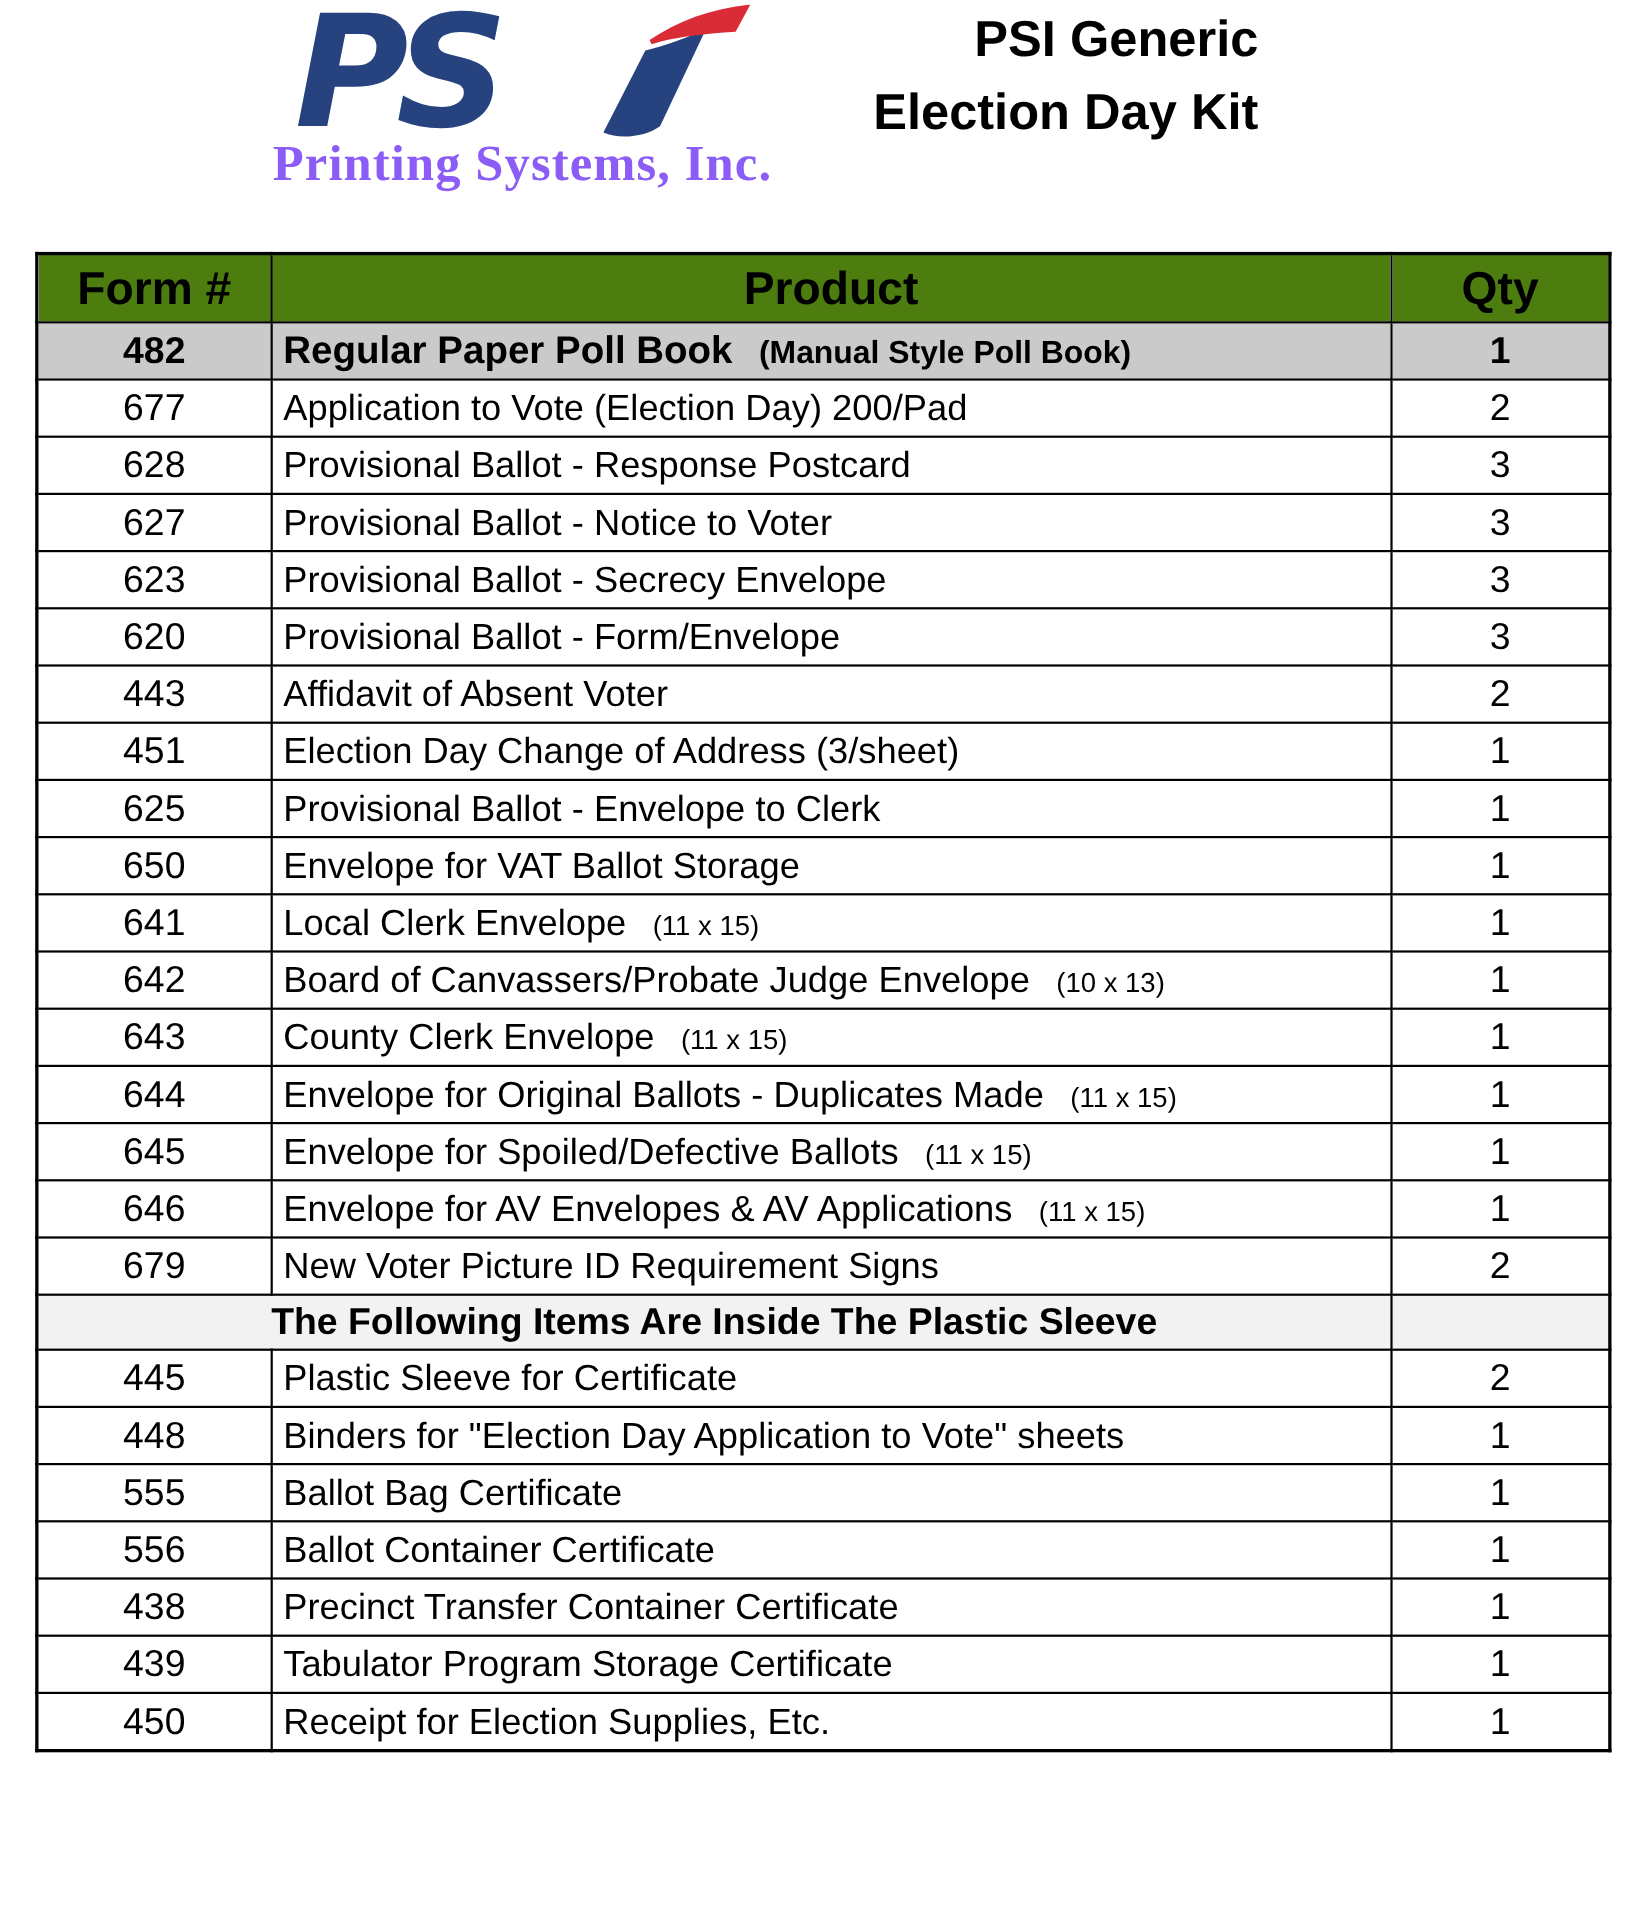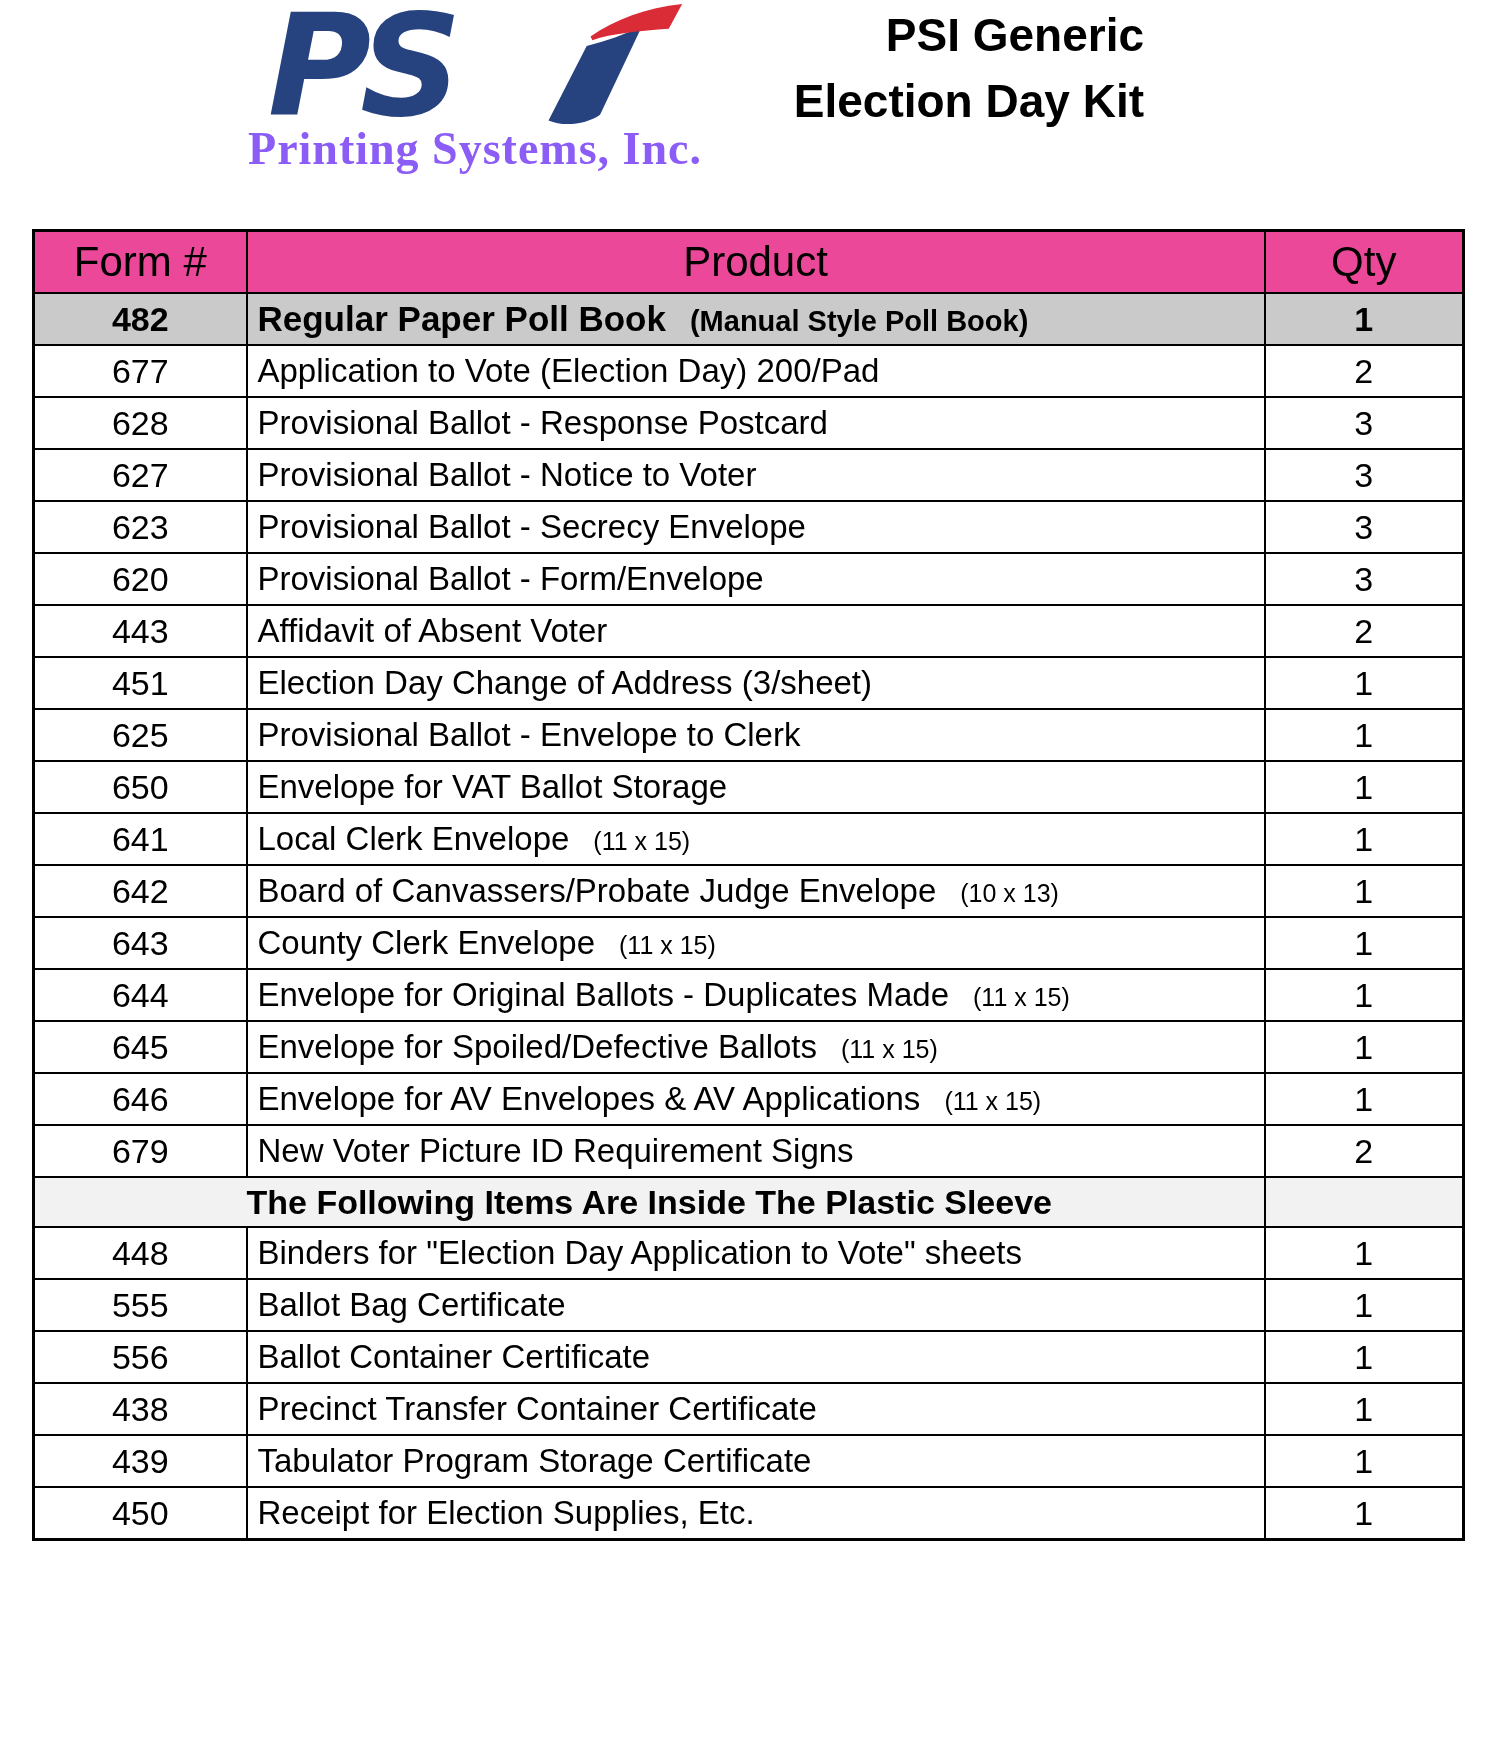--- a/index.html
+++ b/index.html
@@ -51,23 +51,23 @@
 
   .kit-table th, .kit-table td {
     border: 2px solid #000;
     vertical-align: middle;
     overflow: hidden;
     white-space: nowrap;
   }
   .kit-table th {
     height: 58px;
     font-size: 42px;
-    font-weight: normal;
+    font-weight: bold;
     text-align: center;
-    background: #ec4899;
+    background: #4d7c0f;
   }
   .kit-table td { height: 48px; font-size: 34px; background: #fff; }
 
   td.form-cell, td.qty-cell { text-align: center; }
   td.product-cell { text-align: left; padding: 0 8px 0 10px; font-size: 33px; }
   .note { font-size: 25px; margin-left: 24px; }
 
   tr.highlight-row td { background: var(--highlight-bg, #cacaca); font-weight: bold; }
   tr.highlight-row td.product-cell { font-size: 35px; }
   tr.highlight-row .note { font-size: 29px; }
@@ -201,20 +201,25 @@
       <tr>
         <td class="form-cell">679</td>
         <td class="product-cell"><span>New Voter Picture ID Requirement Signs</span></td>
         <td class="qty-cell">2</td>
       </tr>
       <tr class="section-row">
         <td colspan="2">The Following Items Are Inside The Plastic Sleeve</td>
         <td class="qty-cell"></td>
       </tr>
       <tr>
+        <td class="form-cell">445</td>
+        <td class="product-cell"><span>Plastic Sleeve for Certificate</span></td>
+        <td class="qty-cell">2</td>
+      </tr>
+      <tr>
         <td class="form-cell">448</td>
         <td class="product-cell"><span>Binders for "Election Day Application to Vote" sheets</span></td>
         <td class="qty-cell">1</td>
       </tr>
       <tr>
         <td class="form-cell">555</td>
         <td class="product-cell"><span>Ballot Bag Certificate</span></td>
         <td class="qty-cell">1</td>
       </tr>
       <tr>

